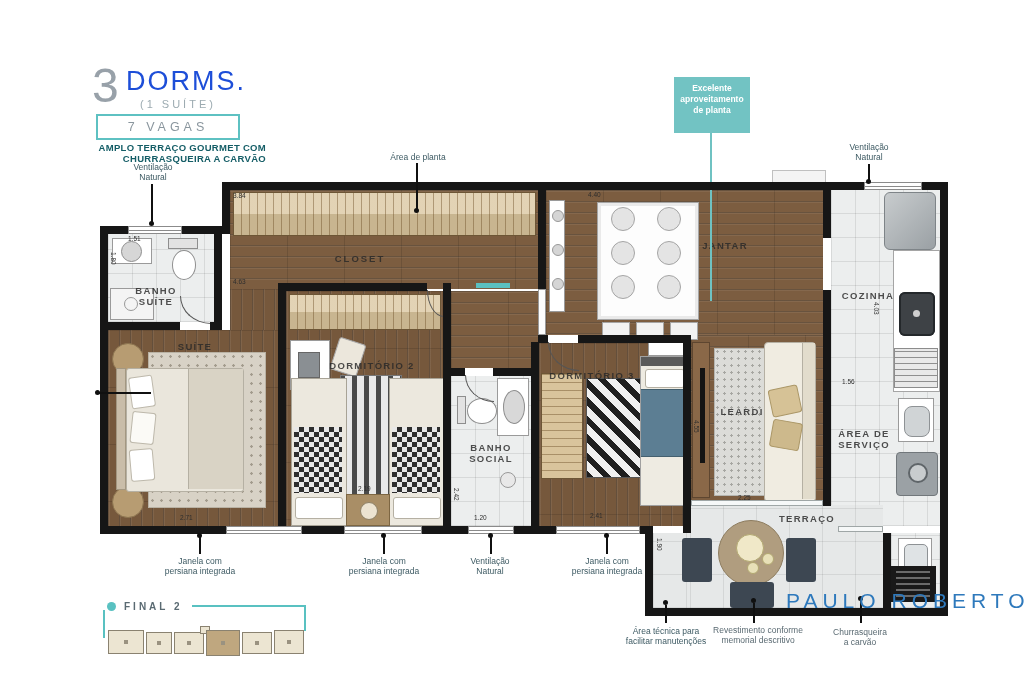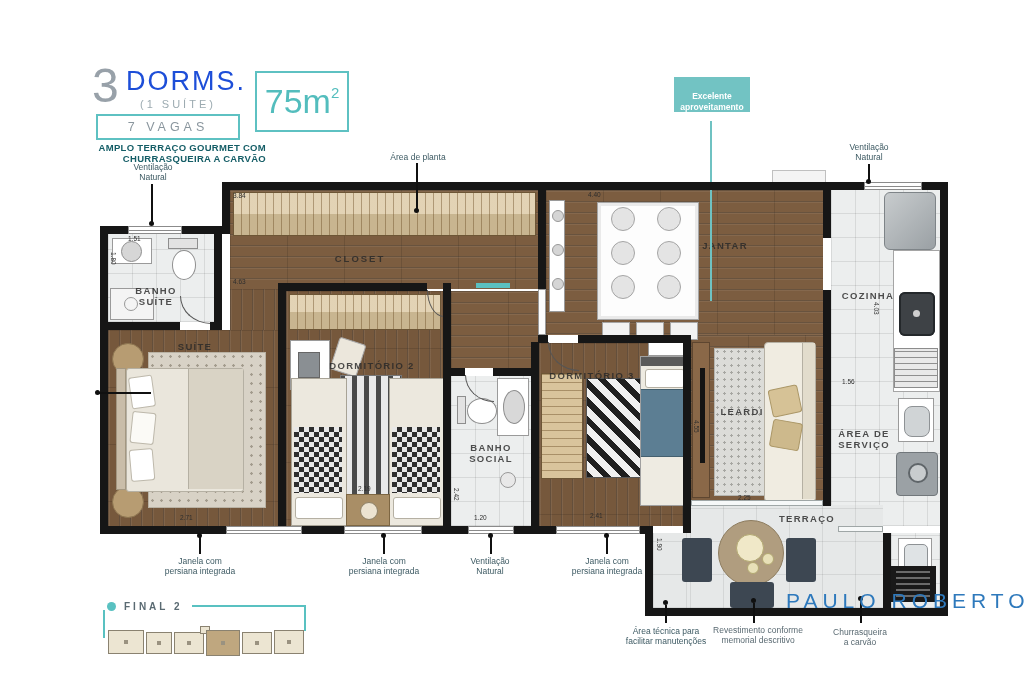--- a/index.html
+++ b/index.html
@@ -9,21 +9,21 @@
   .h-num{position:absolute;left:92px;top:58px;font-size:48px;font-weight:300;color:#98a1a9;z-index:40;}
   .h-dorms{position:absolute;left:126px;top:66px;font-size:27px;letter-spacing:2px;color:#1d4ed8;z-index:40;}
   .h-sub{position:absolute;left:140px;top:98px;font-size:11px;letter-spacing:3px;color:#9cabb1;z-index:40;}
   .h-vagas{position:absolute;left:96px;top:114px;width:140px;height:22px;border:2px solid #5ec1c2;display:flex;align-items:center;justify-content:center;font-size:12.5px;letter-spacing:4px;color:#8a969e;z-index:40;}
   .h-feature{position:absolute;left:80px;top:142px;width:186px;text-align:right;font-size:9.5px;font-weight:bold;color:#145d66;line-height:11px;white-space:pre-line;letter-spacing:.3px;z-index:40;}
   .h-area{position:absolute;left:255px;top:71px;width:90px;height:57px;border:2px solid #5ec1c2;display:flex;align-items:center;justify-content:center;color:#53bdbd;z-index:40;}
   .h-area span{font-size:34px;font-weight:300;}
   .h-area sup{font-size:15px;position:relative;top:-9px;}
 
   
-  .callout-box{position:absolute;left:674px;top:77px;width:76px;height:35px;background:#72c3c3;color:#ffffff;font-size:8.5px;font-weight:bold;text-align:center;line-height:11px;white-space:pre-line;padding-top:14px;box-sizing:border-box;z-index:41;}
+  .callout-box{position:absolute;left:674px;top:77px;width:76px;height:56px;background:#72c3c3;color:#ffffff;font-size:8.5px;font-weight:bold;text-align:center;line-height:11px;white-space:pre-line;padding-top:6px;box-sizing:border-box;z-index:41;}
   .callout-line{position:absolute;left:710px;top:121px;width:2px;height:180px;background:#6fc2c2;z-index:25;}
 
   
   .wall{position:absolute;background:#161616;z-index:30;}
   .win{position:absolute;background:#fff;box-shadow:inset 0 0 0 1px #8b8b8b;background-image:linear-gradient(#8b8b8b,#8b8b8b);background-size:100% 1px;background-position:center;background-repeat:no-repeat;z-index:31;}
   .glass{position:absolute;background:#f6f8f8;box-shadow:inset 0 0 0 1px #9fa6a6;z-index:29;}
   .cased{position:absolute;background:#fdfdfd;box-shadow:inset 0 0 0 1px #9a9a9a;z-index:29;}
   .teal-pass{position:absolute;background:#5bc0c0;z-index:32;}
 
   .wood-h{position:absolute;z-index:10;background-color:#7c5d40;background-image:
@@ -73,24 +73,20 @@
 <body>
 
 <div id="stage">
 
   <div class="h-num">3</div>
   <div class="h-dorms">DORMS.</div>
   <div class="h-sub">(1 SUÍTE)</div>
   <div class="h-vagas">7 VAGAS</div>
   <div class="h-feature">AMPLO TERRAÇO GOURMET COM
 CHURRASQUEIRA A CARVÃO</div>
-  <div class="h-area">
-    <span>75m</span>
-      <sup>2</sup>
-  </div>
 
   <div class="callout-box">Excelente
 aproveitamento
 de planta</div>
   <div class="callout-line"></div>
 
   <div class="tile" style="left:108px;top:234px;width:106px;height:88px;"></div>
   <div class="wood-h" style="left:230px;top:190px;width:308px;height:99px;"></div>
   <div class="wood-v" style="left:230px;top:289px;width:48px;height:41px;"></div>
   <div class="wood-v" style="left:108px;top:330px;width:170px;height:196px;"></div>

